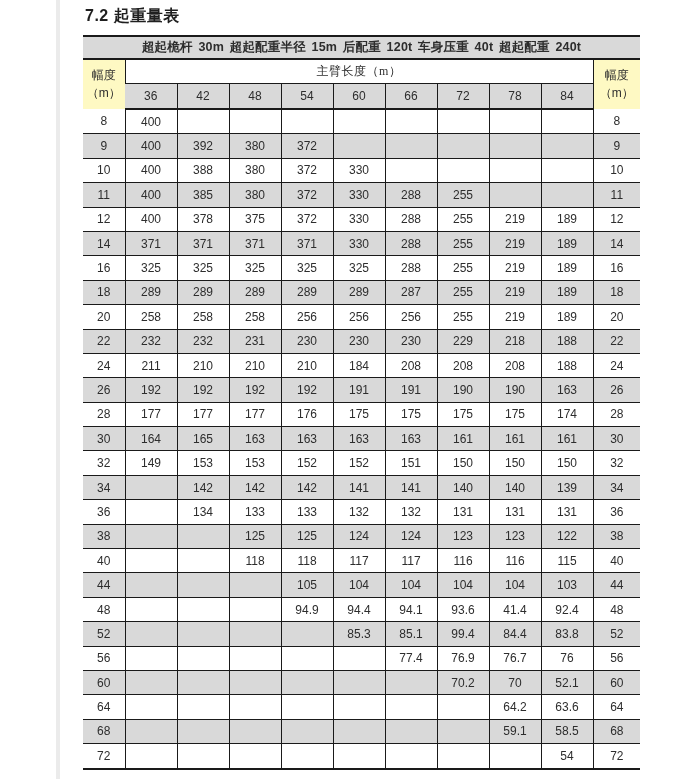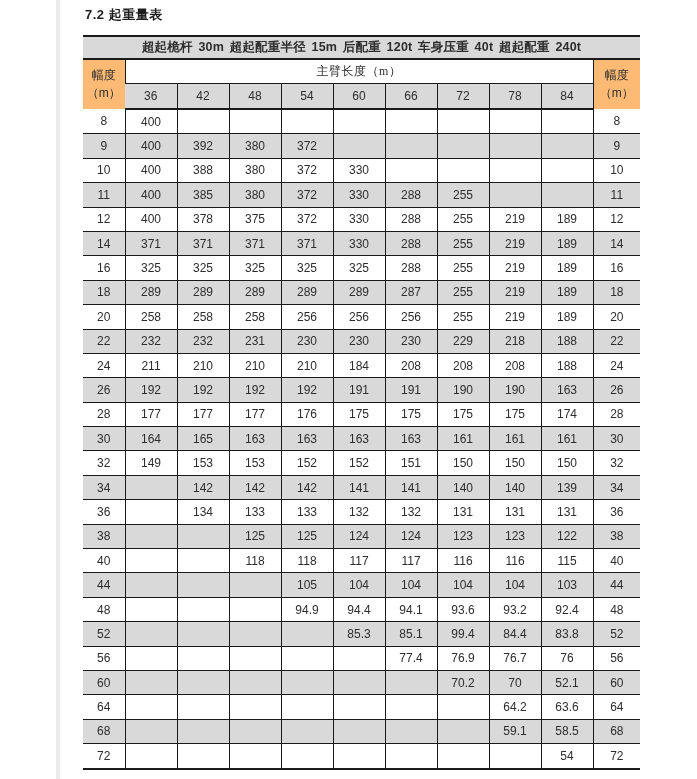--- a/index.html
+++ b/index.html
@@ -12,21 +12,21 @@
     width:697px;height:779px;overflow:hidden;background:#ffffff;
     font-family:"Liberation Sans","DejaVu Sans",sans-serif;
     color:var(--text);position:relative;
   }
   .page-edge{
     position:absolute;left:56px;top:0;width:4px;height:779px;
     background:#ebebeb;
   }
   .page-title{
     position:absolute;left:85px;top:6px;margin:0;
-    font-size:13px;font-weight:bold;color:#1f1f1f;letter-spacing:0.5px;
+    font-size:16px;font-weight:bold;color:#1f1f1f;letter-spacing:0.5px;
   }
   table.load-chart{
     position:absolute;left:83px;top:35px;width:557px;
     border-collapse:collapse;table-layout:fixed;
     font-size:12px;color:var(--text);
   }
   col.c-radius-l{width:42px;}
   col.c-data{width:52px;}
   col.c-radius-r{width:47px;}
   th,td{
@@ -36,21 +36,21 @@
   }
   tr > *:first-child{border-left:none;}
   
   tr.cond th{
     background:var(--shade);font-weight:bold;font-size:12.5px;
     height:21px;border-top:2px solid var(--border);
     border-bottom:2px solid var(--border);border-left:none;
     word-spacing:2px;letter-spacing:0.2px;
   }
   
-  th.radius-h{background:#fdba74;line-height:1.45;font-size:12px;}
+  th.radius-h{background:#fef9c3;line-height:1.45;font-size:12px;}
   
   th.boom-h{
     background:#ffffff;height:23px;border-bottom:1px solid var(--border);
     font-size:12px;letter-spacing:0.5px;font-family:Liberation Serif, serif;
   }
   
   tr.lens th{
     background:var(--shade);height:24px;
     border-bottom:2px solid var(--border);
   }
@@ -370,21 +370,21 @@
       </tr>
       <tr>
         <td>48</td>
         <td></td>
         <td></td>
         <td></td>
         <td>94.9</td>
         <td>94.4</td>
         <td>94.1</td>
         <td>93.6</td>
-        <td>93.2</td>
+        <td>41.4</td>
         <td>92.4</td>
         <td>48</td>
       </tr>
       <tr class="shaded">
         <td>52</td>
         <td></td>
         <td></td>
         <td></td>
         <td></td>
         <td>85.3</td>

